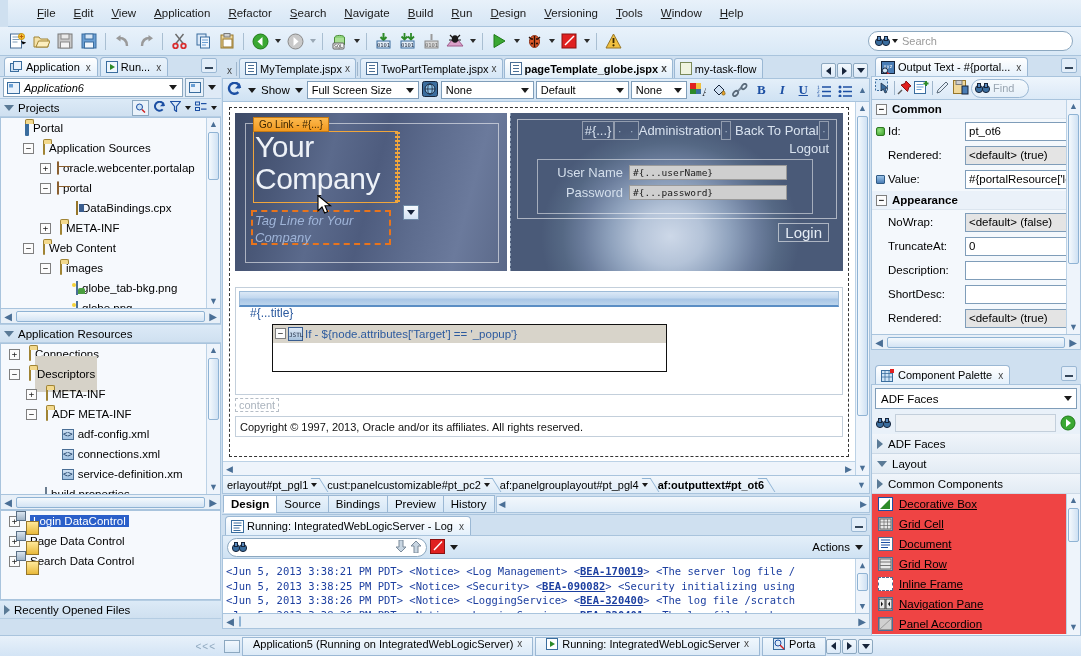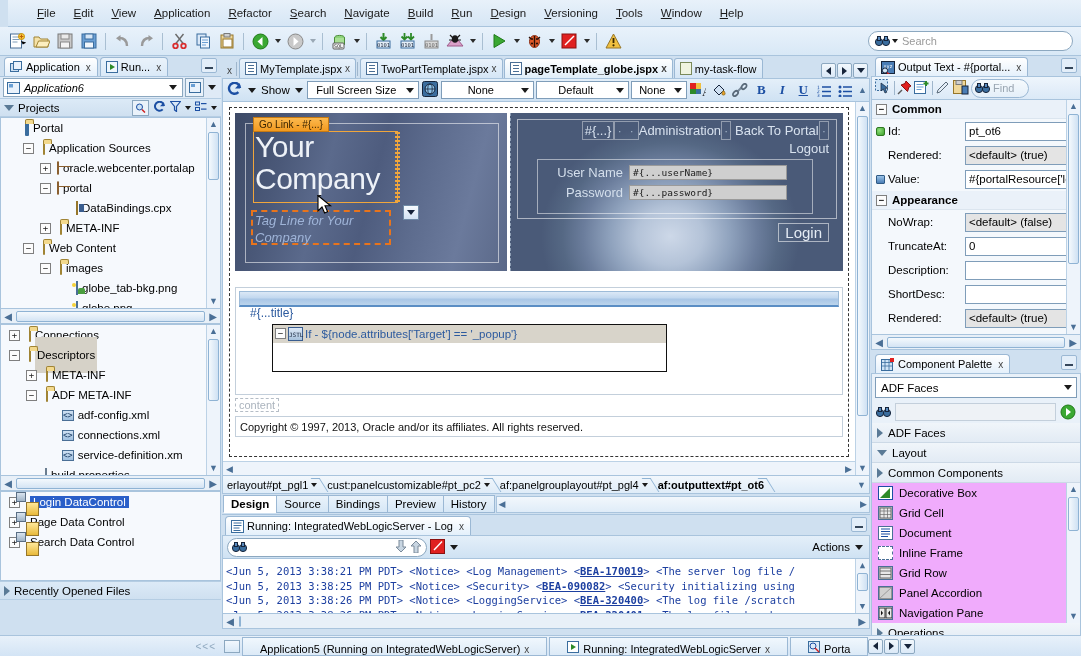--- a/index.html
+++ b/index.html
@@ -247,21 +247,21 @@
     position: relative; flex: none;
   }
   .navbtns { display: flex; align-items: center; gap: 1px; margin-left: auto; padding-right: 2px; }
   .nbtn {
     width: 15px; height: 15px; border: 1px solid #8ca8c0; background: linear-gradient(to bottom,#f2f8fd,#dbe9f7);
     display: flex; align-items: center; justify-content: center; border-radius: 2px;
   }
 
   .ed-toolbar {
     height: 24px; background: linear-gradient(to bottom,#e4eff9,#cfe2f3);
-    border: 1px solid #a9c4dd; display: flex; align-items: center; padding: 0 2px; gap: 2px; text-align: center;
+    border: 1px solid #a9c4dd; display: flex; align-items: center; padding: 0 2px; gap: 2px;
   }
   .ed-combo {
     height: 18px; background: #fff; border: 1px solid #7f9db9;
     display: flex; align-items: center; padding: 0 2px 0 4px; font-size: 11px;
     gap: 3px;
   }
   .ed-combo .cv { flex: 1; white-space: nowrap; }
   .combo-arrow {
     width: 12px; height: 16px; display: flex; align-items: center; justify-content: center;
   }
@@ -501,36 +501,36 @@
   .pal-search {
     height: 22px; display: flex; align-items: center; gap: 4px; padding: 0 4px;
   }
   .pal-search .inp { flex: 1; height: 18px; background: #eef2f6; border: 1px solid #c3cfdb; }
   .pal-sect {
     height: 20px; display: flex; align-items: center; gap: 5px; padding-left: 5px;
     font-size: 11.5px;
     background: linear-gradient(to bottom,#f0f5fa,#e2ebf4);
     border-bottom: 1px solid #ccd9e6;
   }
-  .pal-list { background: #f0abfc; position: relative; }
+  .pal-list { background: #ef4444; position: relative; text-decoration: underline; }
   .pal-item {
     height: 20px; display: flex; align-items: center; gap: 6px; padding-left: 6px;
     font-size: 11.5px;
   }
   .pal-ico { width: 15px; height: 14px; flex: none; border: 1px solid #4a6f96; background: #fff; position: relative; }
 
   
   .statusbar {
     position: absolute; left: 222px; bottom: 0; width: 859px; height: 21px;
     background: linear-gradient(to bottom,#e8f1fa,#d3e4f5);
     border-top: 1px solid #a9c4dd; display: flex; align-items: center;
     padding-left: 2px; gap: 2px; font-size: 11px;
   }
   .sbtab {
-    height: 19px; display: flex; align-items: flex-end; gap: 4px; padding: 0 17px;
+    height: 19px; display: flex; align-items: flex-start; gap: 4px; padding: 0 10px;
     border: 1px solid #9bb8d4; background: linear-gradient(to bottom,#f0f7fd,#dceaf7);
     white-space: nowrap;
   }
   .sbtab .x { font-size: 10px; color: #444; }
   .leftstatus {
     position: absolute; left: 0; bottom: 0; width: 222px; height: 21px;
     background: linear-gradient(to bottom,#e8f1fa,#d3e4f5);
     border-top: 1px solid #a9c4dd;
     display: flex; align-items: center; justify-content: flex-end; padding-right: 6px;
     color: #8fa8bf; font-size: 10px; letter-spacing: 1px;
@@ -874,20 +874,24 @@
           <span class="ico"><span class="imgico"></span></span>
           <span class="lbl">globe.png</span>
         </div>
       </div>
     <div class="hscroll">
       <span class="arw">◀</span>
       <span class="thumb"></span>
       <span class="arw">▶</span>
     </div>
 
+    <div class="section-hdr">
+      <span class="tri down"></span>
+      <span class="title">Application Resources</span>
+    </div>
     <div class="tree" style="height:152px;" id="resources-tree">
       <div class="vscroll">
         <div class="arw">▲</div>
         <div class="vthumb" style="height:62px;margin-top:1px"></div>
         <div style="flex:1"></div>
         <div class="arw">▼</div>
       </div>
     <div class="trow">
           <span class="spacer" style="width: 6px;"></span>
           <span class="exp">+</span>
@@ -1379,21 +1383,21 @@
           <span class="pi-lbl">Rendered:</span>
           <span class="pi-val gray">&lt;default&gt; (true)</span>
         </div>
       </div>
     <div class="hscroll">
       <span class="arw">◀</span>
       <span class="thumb"></span>
       <span class="arw">▶</span>
     </div>
 
-    <div class="panel-tabrow" style="margin-top:3px">
+    <div class="panel-tabrow" style="margin-top:14px">
       <div class="ptab active">
         <svg width="14" height="13" viewBox="0 0 14 13">
             <rect x="0.5" y="1.5" width="11" height="11" fill="#cfe4f6" stroke="#3a6d9e"></rect>
             <path d="M0.5 4.5h11M0.5 8h11M4 1.5v11M8 1.5v11" stroke="#3a6d9e" stroke-width="0.8"></path>
             <rect x="9" y="0" width="4" height="4" fill="#e02020"></rect>
           </svg>
         <span>Component Palette</span>
         <span class="x">x</span>
       </div>
       <div class="min-btn">
@@ -1445,44 +1449,44 @@
                 </svg></span>
               <span>Grid Cell</span>
             </div>
             <div class="pal-item">
               <span class="pal-ico"><svg width="13" height="12">
                   <path d="M2 2h9M2 4.5h9M2 7h9M2 9.5h7" stroke="#1c4fa3" stroke-width="1.2"></path>
                 </svg></span>
               <span>Document</span>
             </div>
             <div class="pal-item">
-              <span class="pal-ico" style="border: 1px dashed rgb(74, 111, 150);"></span>
-              <span>Inline Frame</span>
-            </div>
-            <div class="pal-item">
               <span class="pal-ico" style="background: rgb(201, 201, 201);"><svg width="13" height="12">
                   <rect x="1" y="1" width="11" height="10" fill="#e8e8e8" stroke="#6a6a6a"></rect>
                   <path d="M1 4h11M1 7.5h11" stroke="#6a6a6a" stroke-width="0.9"></path>
                 </svg></span>
               <span>Grid Row</span>
             </div>
             <div class="pal-item">
-              <span class="pal-ico"><svg width="13" height="12">
-                  <rect x="0" y="0" width="13" height="12" fill="#d0d0d0" stroke="#5a5a5a"></rect>
-                  <path d="M0 12L13 0" stroke="#9a9a9a"></path>
-                </svg></span>
-              <span>Panel Accordion</span>
+              <span class="pal-ico" style="border: 1px dashed rgb(74, 111, 150);"></span>
+              <span>Inline Frame</span>
             </div>
             <div class="pal-item">
               <span class="pal-ico"><svg width="13" height="12">
                   <rect x="0" y="1" width="6" height="10" fill="#e8e8e8" stroke="#333"></rect>
                   <rect x="7" y="1" width="6" height="10" fill="#e8e8e8" stroke="#333"></rect>
                   <path d="M4 6L2 3.5v5zM9 6l2-2.5v5z" fill="#111"></path>
                 </svg></span>
               <span>Navigation Pane</span>
+            </div>
+            <div class="pal-item">
+              <span class="pal-ico"><svg width="13" height="12">
+                  <rect x="0" y="0" width="13" height="12" fill="#d0d0d0" stroke="#5a5a5a"></rect>
+                  <path d="M0 12L13 0" stroke="#9a9a9a"></path>
+                </svg></span>
+              <span>Panel Accordion</span>
             </div>
             <div class="vscroll">
               <div class="arw">▲</div>
               <div class="vthumb" style="height:34px;margin-top:1px"></div>
               <div style="flex:1"></div>
               <div class="arw">▼</div>
             </div>
           </div>
           <div class="pal-sect">
             <span class="tri right"></span>

